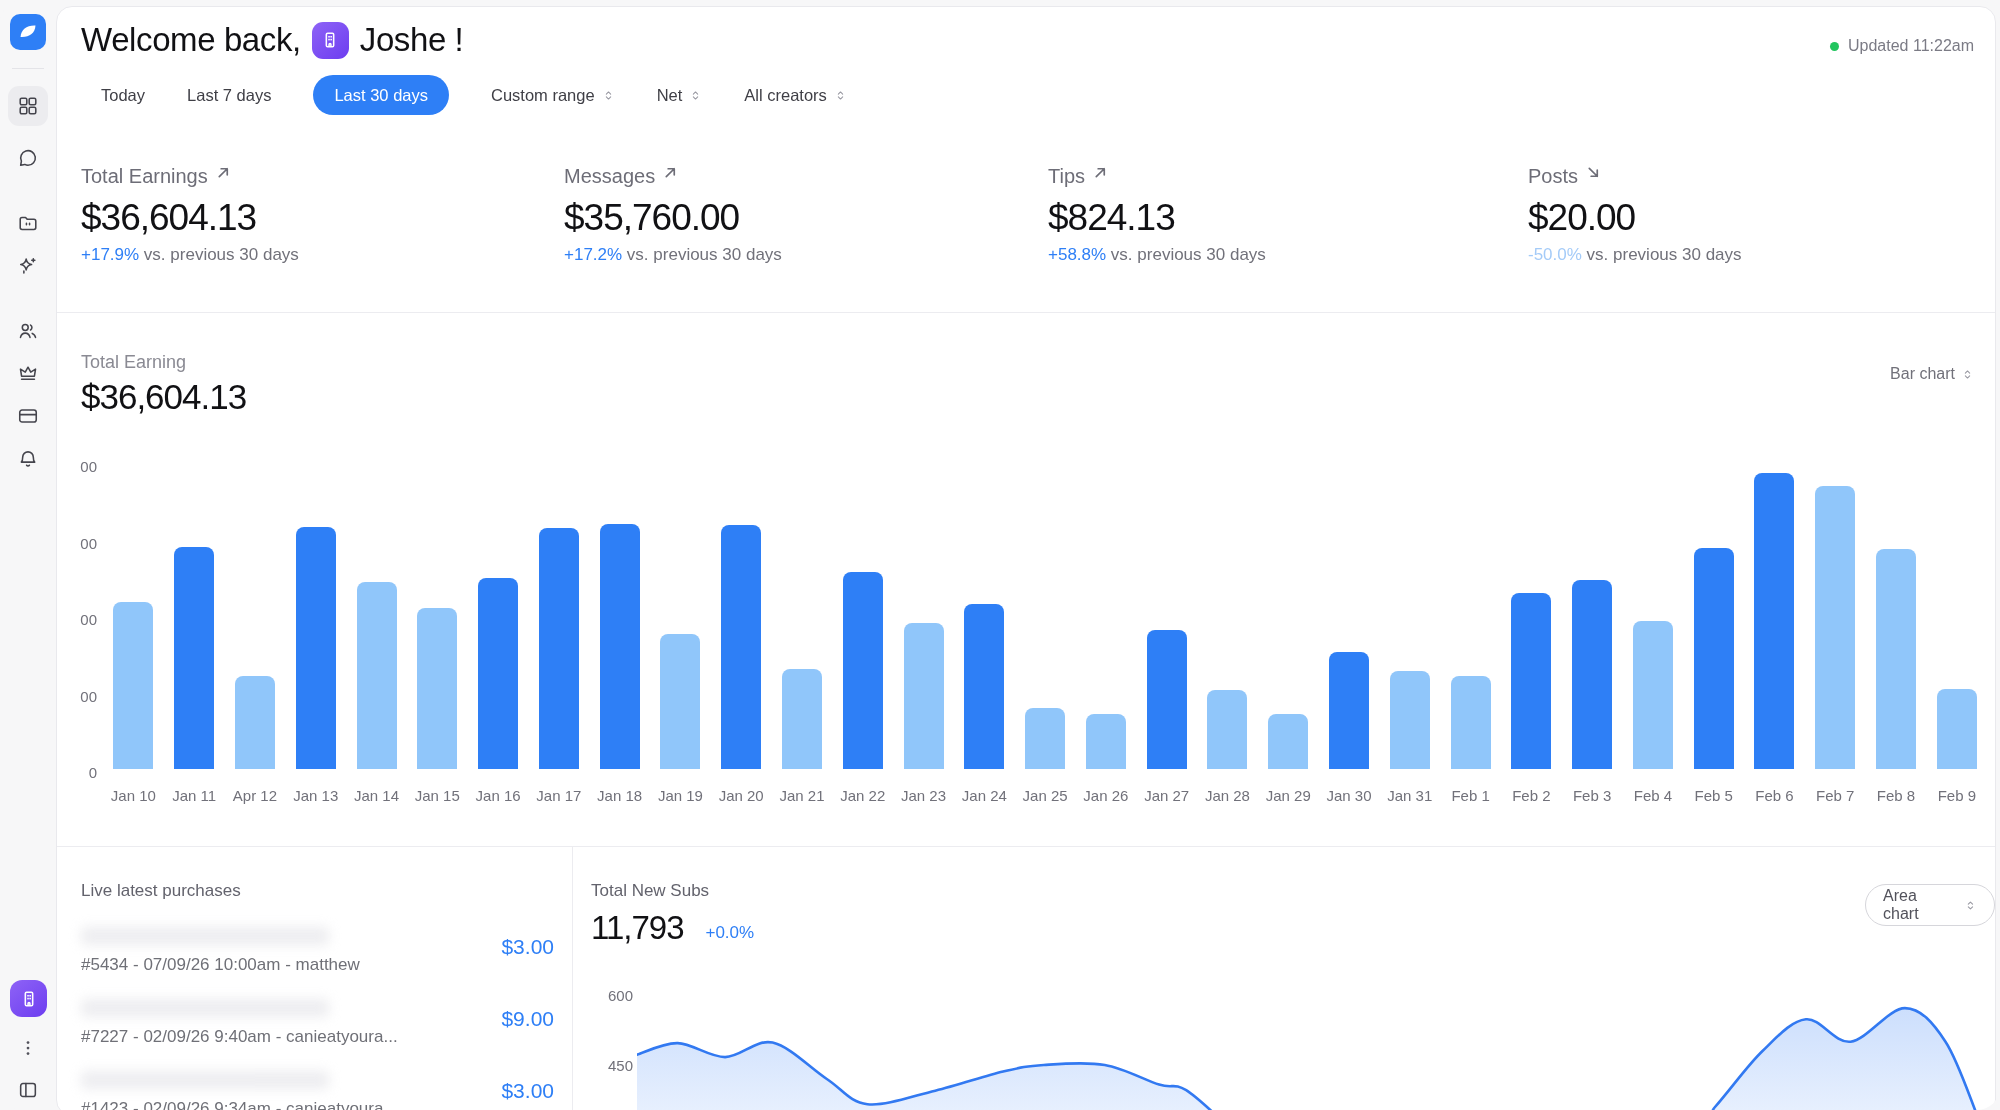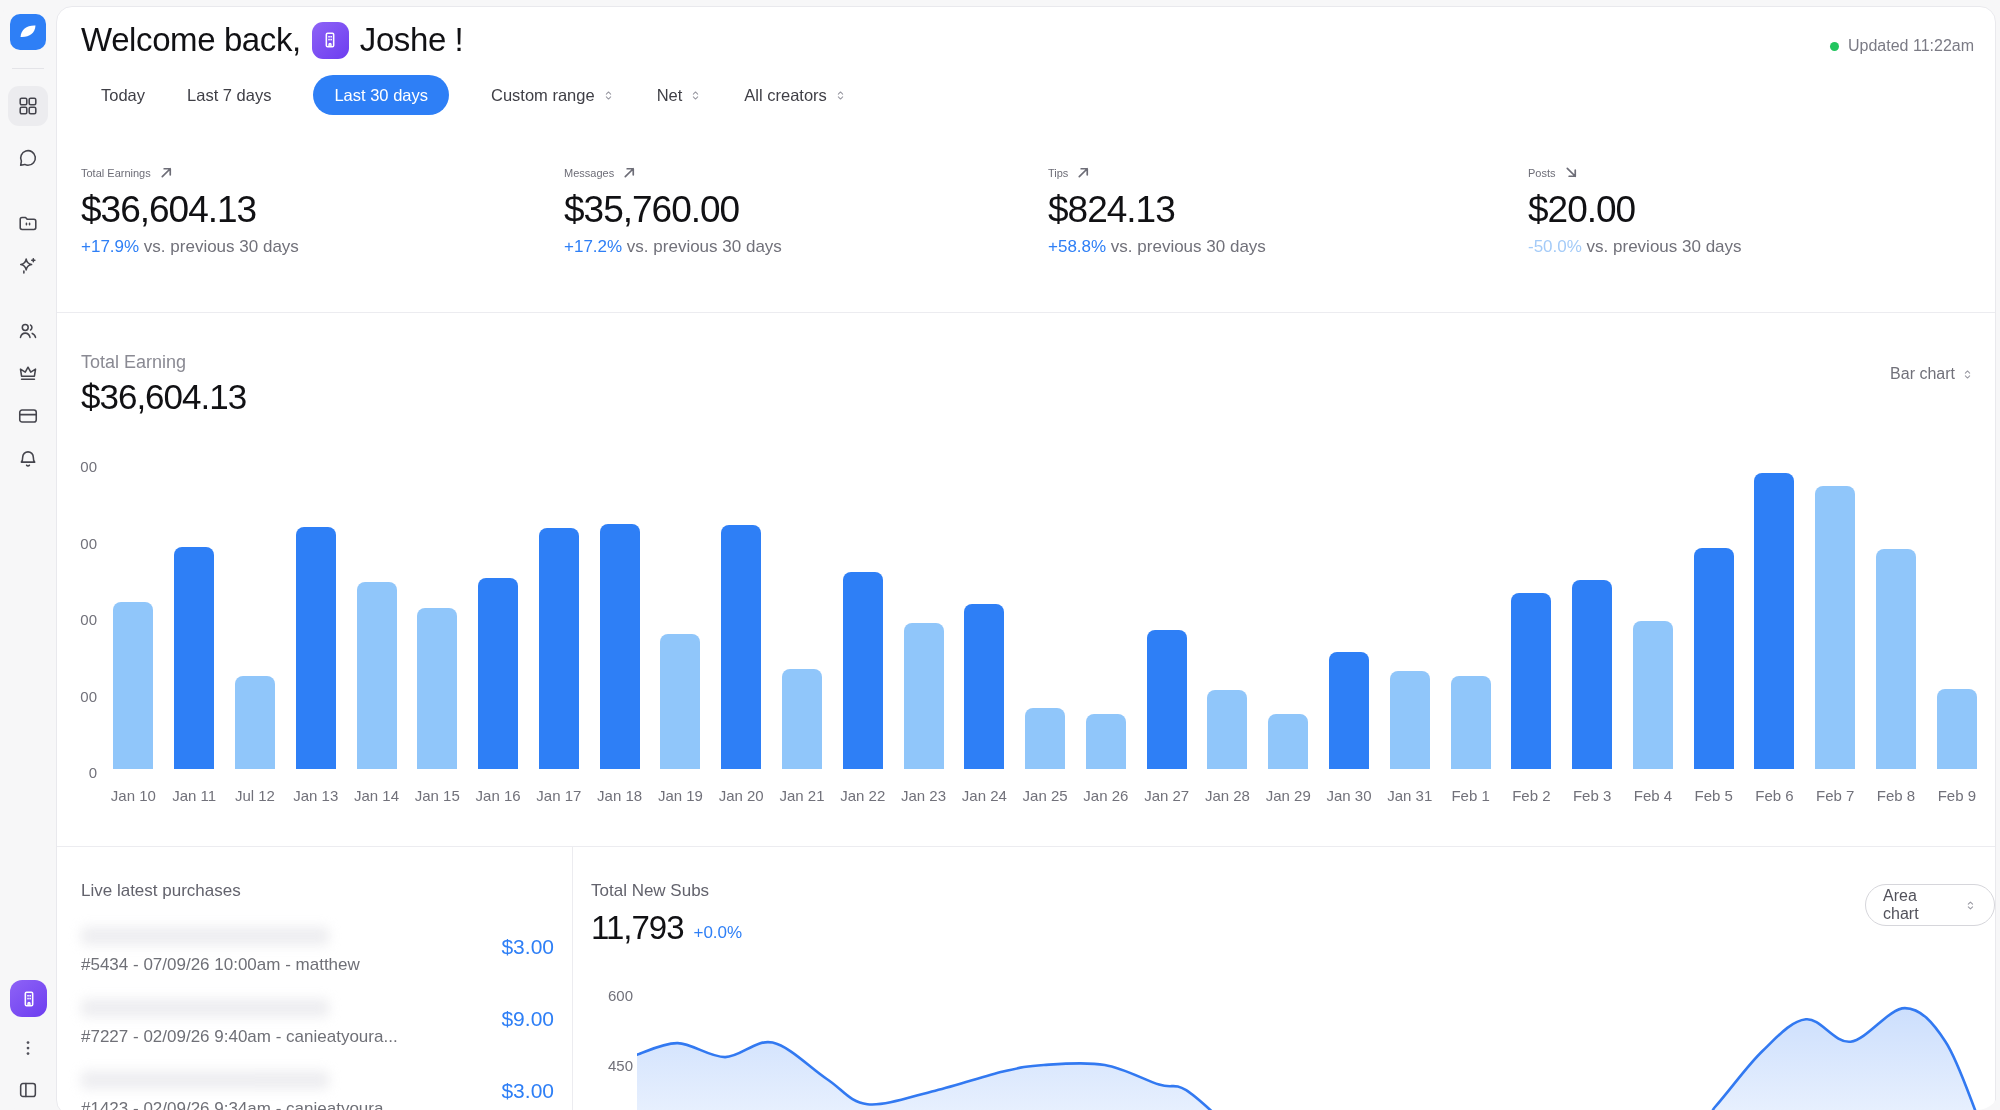--- a/index.html
+++ b/index.html
@@ -31,21 +31,21 @@
 
   
   #filters{left:44px;top:67px;height:42px;display:flex;align-items:center;gap:42px;}
   .filter-item{font-size:16.5px;color:#3f3f46;display:flex;align-items:center;gap:7px;cursor:pointer;white-space:nowrap;}
   .filter-item.selected{background:#2e7ff6;color:#ffffff;padding:0 21px;height:40px;border-radius:20px;
     display:flex;align-items:center;}
   .unfold{width:13px;height:15px;stroke:#9a9aa3;fill:none;stroke-width:2;stroke-linecap:round;stroke-linejoin:round;}
 
   
   #kpis{left:24px;top:158px;width:1890px;display:grid;grid-template-columns:483px 484px 480px 1fr;}
-  .kpi-label{display:flex;align-items:center;gap:8px;font-size:11px;color:#6d6d77;}
+  .kpi-label{display:flex;align-items:flex-start;gap:8px;font-size:20px;color:#6d6d77;}
   .kpi-label svg{stroke:#6d6d77;fill:none;stroke-width:1.8;stroke-linecap:round;stroke-linejoin:round;}
   .kpi-value{margin-top:9px;font-size:37px;font-weight:500;color:#111114;letter-spacing:-1px;}
   .kpi-change{margin-top:6px;font-size:17px;color:#71717a;}
   .kpi-change .pct{color:#2e7ff6;}
   .kpi-change .pct.muted{color:#a4cbf8;}
 
   .hdiv{left:0;width:1940px;height:1px;background:#ececf0;}
   .vdiv{left:515px;top:839px;width:1px;height:271px;background:#ececf0;}
 
   
@@ -64,21 +64,21 @@
   
   #purchases-title{left:24px;top:874px;font-size:17px;color:#63636d;}
   .purchase-row{left:24px;width:473px;height:58px;}
   .p-blur{position:absolute;left:0;top:4px;width:248px;height:18px;border-radius:4px;
     background:#dcdce2;filter:blur(6px);opacity:0.5;}
   .p-amount{position:absolute;right:0;top:12px;font-size:21px;font-weight:500;color:#2e7ff6;}
   .p-meta{position:absolute;left:0;top:32px;font-size:17px;color:#6f7077;white-space:nowrap;}
 
   
   #subs-title{left:534px;top:874px;font-size:17px;color:#63636d;}
-  #subs-valrow{left:534px;top:902px;display:flex;align-items:flex-end;gap:10px;}
+  #subs-valrow{left:534px;top:902px;display:flex;align-items:flex-end;gap:22px;}
   #subs-value{font-size:33px;font-weight:500;color:#111114;letter-spacing:-1px;}
   #subs-change{font-size:17px;color:#2e7ff6;padding-bottom:4px;}
   #area-selector{left:1808px;top:877px;height:42px;padding:0 17px;border:1px solid #d6d6db;border-radius:21px;
     display:flex;align-items:center;gap:8px;font-size:16px;color:#52525b;box-sizing:border-box;background:#fff;cursor:pointer;}
   .area-ytick{left:532px;width:44px;text-align:right;font-size:15px;color:#71717a;}
   #area-svg{left:580px;top:974px;}
 </style>
 </head>
 <body>
 
@@ -371,21 +371,21 @@
         <div class="bar-slot">
           <div class="bar light" title="Feb 8: 1450" style="height: 220px;"></div>
         </div>
         <div class="bar-slot">
           <div class="bar light" title="Feb 9: 530" style="height: 80px;"></div>
         </div>
       </div>
     <div id="xlabels" class="abs">
         <div class="xlabel">Jan 10</div>
         <div class="xlabel">Jan 11</div>
-        <div class="xlabel">Jul 12</div>
+        <div class="xlabel">Apr 12</div>
         <div class="xlabel">Jan 13</div>
         <div class="xlabel">Jan 14</div>
         <div class="xlabel">Jan 15</div>
         <div class="xlabel">Jan 16</div>
         <div class="xlabel">Jan 17</div>
         <div class="xlabel">Jan 18</div>
         <div class="xlabel">Jan 19</div>
         <div class="xlabel">Jan 20</div>
         <div class="xlabel">Jan 21</div>
         <div class="xlabel">Jan 22</div>

